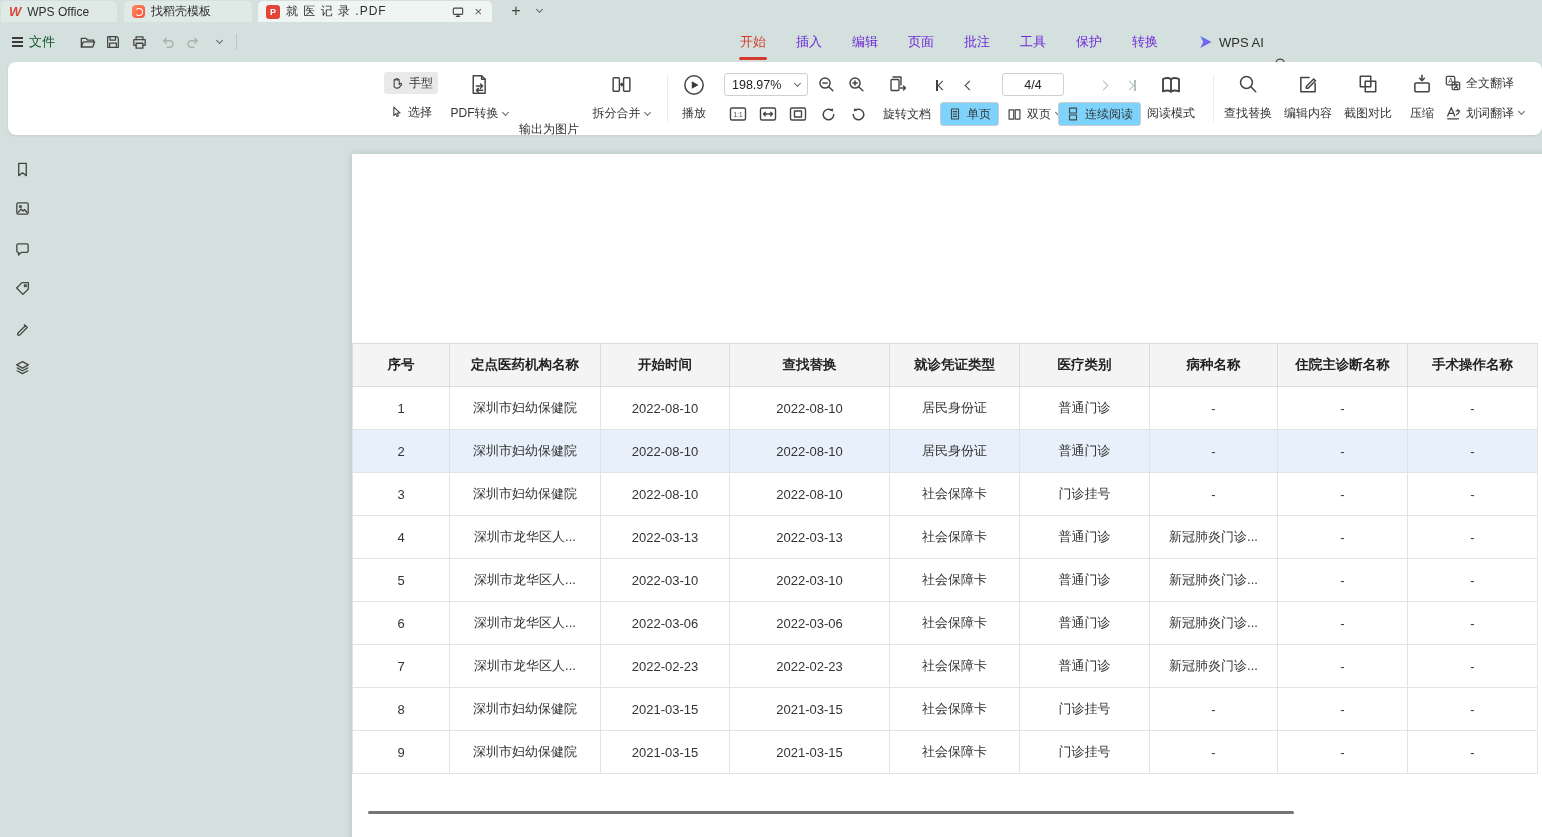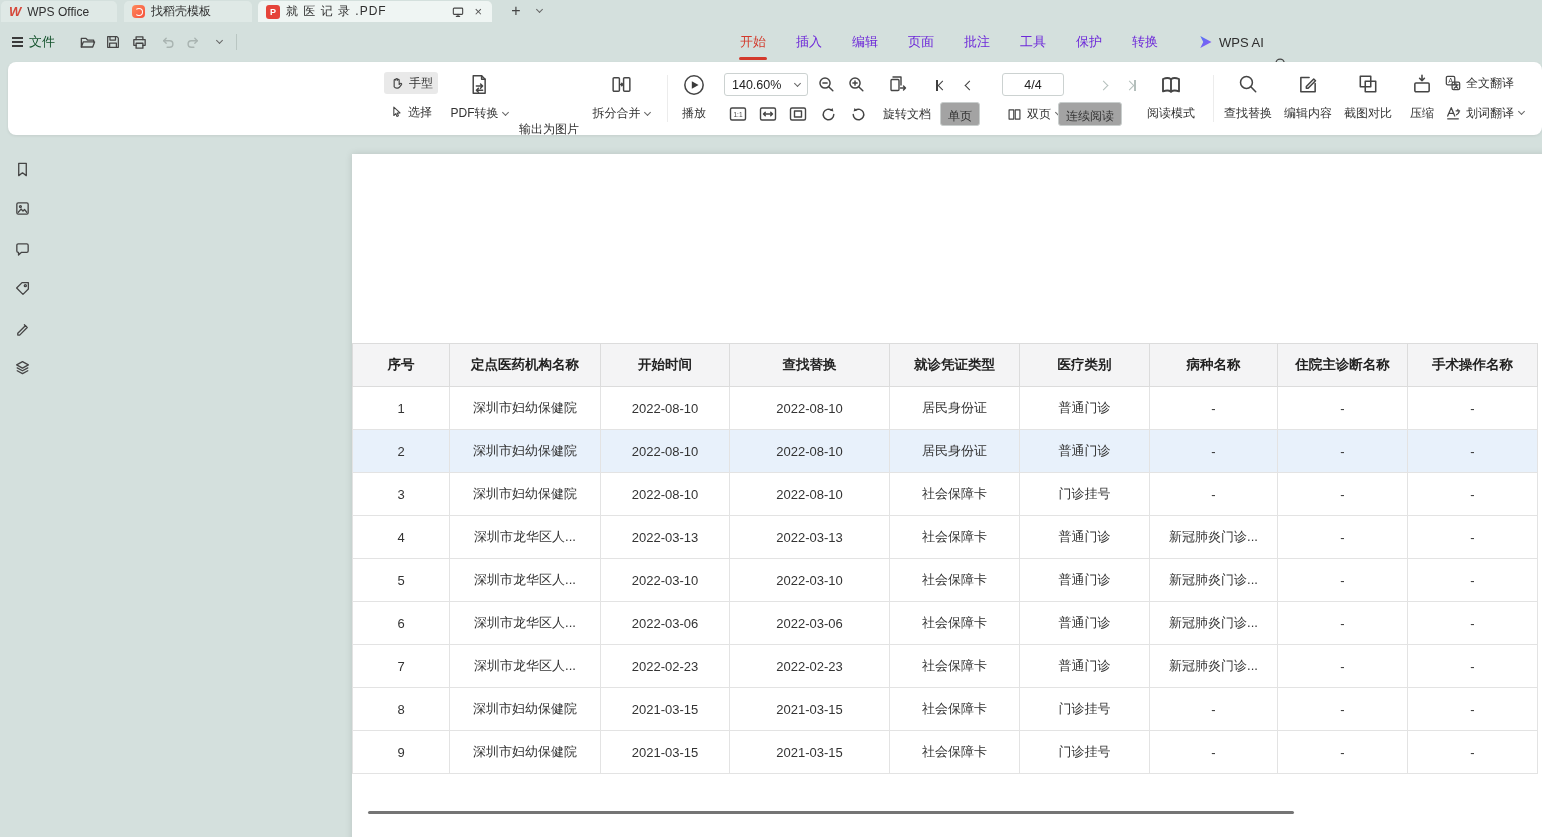--- a/index.html
+++ b/index.html
@@ -49,21 +49,21 @@
   .cright { transform:rotate(-45deg); }
   .cleft { transform:rotate(135deg); }
   .navbar-i { display:inline-block; width:1.7px; height:11px; background:#3f3f3f; }
   .dis .cright, .dis .cleft { border-color:#b4bfbc; }
   .dis .navbar-i { background:#b4bfbc; }
   .zoombox { position:absolute; left:716px; top:11px; width:84px; height:23px; border:1px solid #ccd2d1; border-radius:3px; background:#fff;
              display:flex; align-items:center; justify-content:space-between; padding:0 7px; font-size:12.5px; color:#222; }
   .pagebox { position:absolute; left:994px; top:11px; width:62px; height:23px; border:1px solid #ccd2d1; border-radius:3px; background:#fff;
              display:flex; align-items:center; justify-content:center; font-size:12.5px; color:#222; }
   .viewbtn { position:absolute; top:40px; height:24px; display:flex; align-items:center; gap:5px; font-size:12px; color:#333; padding:0 7px; border-radius:3px; }
-  .viewbtn.boxed { border:1px solid #c9cecd; background:#a3a3a3;flex-direction:column; }
+  .viewbtn.boxed { border:1px solid #c9cecd; background:#7dd3fc; }
   .rdiv { position:absolute; top:13px; height:47px; width:1px; background:#ececec; }
 
   
   #sidebar { position:absolute; left:0; top:135px; width:44px; bottom:0; }
   .sb-ic { position:absolute; left:8px; width:28px; height:28px; display:flex; align-items:center; justify-content:center; border-radius:4px; }
 
   
   #docarea { position:absolute; left:44px; top:135px; right:0; bottom:0; overflow:hidden; }
   .page { position:absolute; left:308px; top:19px; width:1250px; height:760px; background:#fff; box-shadow:0 0 7px rgba(0,0,0,.13); }
   table.rec { position:absolute; left:0; top:189px; border-collapse:collapse; table-layout:fixed; font-size:13px; color:#333; }
@@ -227,21 +227,21 @@
       <svg width="24" height="24" viewBox="0 0 22 22">
         <circle class="ic" cx="11" cy="11" r="8.4"></circle>
         <polygon points="9,7.6 15.2,11 9,14.4" fill="#3a3a3a"></polygon>
       </svg>
       <span class="lbl">
           <span>播放</span>
         </span>
     </div>
 
     <div class="zoombox">
-      <span>140.60%</span>
+      <span>198.97%</span>
       <span class="chev"></span>
     </div>
     <div class="rsq" style="left:806px;top:10px;">
       <svg width="19" height="19" viewBox="0 0 18 18">
         <circle class="ic" cx="7.6" cy="7.6" r="4.8"></circle>
           <path class="ic" d="M11.3 11.3 15 15 M5.6 7.6 h4"></path>
       </svg>
     </div>
     <div class="rsq" style="left:836px;top:10px;">
       <svg width="19" height="19" viewBox="0 0 18 18">

